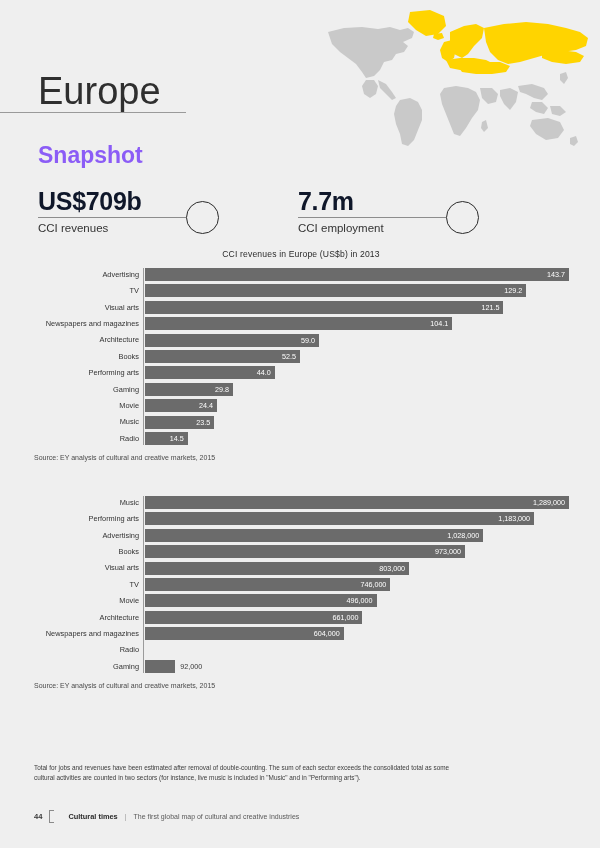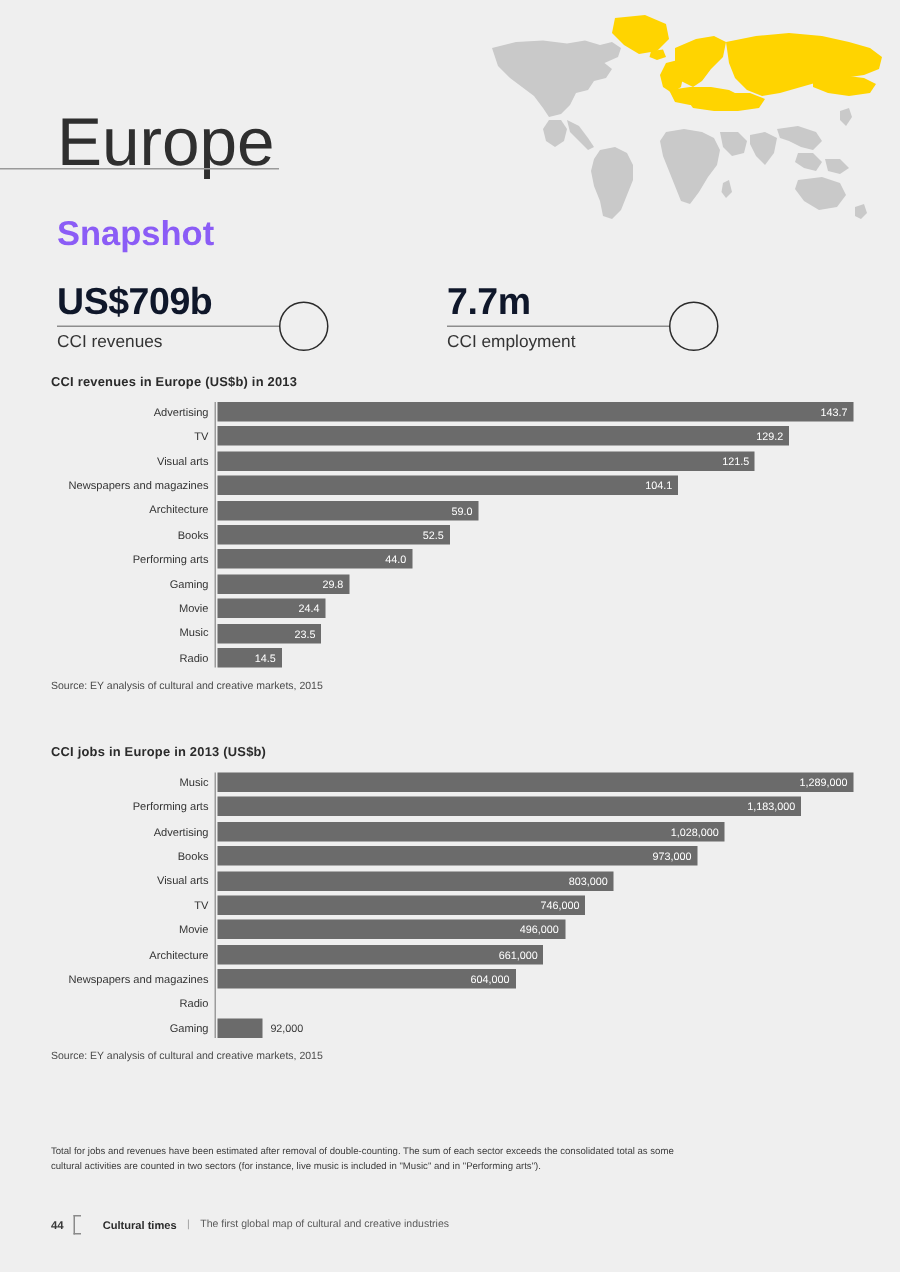--- a/index.html
+++ b/index.html
@@ -16,21 +16,21 @@
   .map-wrap{
     position:absolute; top:2px; right:6px;
     width:290px; height:150px;
     pointer-events:none;
   }
   .map-wrap svg{width:100%;height:100%;display:block;}
 
   
   .region-title{
     position:absolute; left:38px; top:72px;
-    font-size:45px; font-weight:400; color:#2f2f2f;
+    font-size:38px; font-weight:400; color:#2f2f2f;
     letter-spacing:0px; line-height:1;
   }
   .region-rule{
     position:absolute; left:0; top:112px; width:186px; height:1px;
     background:#9a9a9a;
   }
 
   .snapshot-title{
     position:absolute; left:38px; top:144px;
     font-size:23px; font-weight:700; color:#8b5cf6; line-height:1;
@@ -53,22 +53,22 @@
     width:31px;height:31px;border-radius:50%;
     border:1.6px solid #2b2b2b; background:transparent;
   }
   .kpi-label{
     font-size:11.5px; color:#333; margin-top:4px; line-height:1.2;
   }
 
   
   .chart-block{position:absolute; left:34px; width:534px;}
   .chart-title{
-    font-size:8.6px; font-weight:700; color:#2b2b2b;
-    letter-spacing:.15px; margin:0 0 9px 0;
+    font-size:8.6px; font-weight:400; color:#2b2b2b;
+    letter-spacing:.15px; margin:0 0 9px 0;text-align:center;
   }
   .rows{position:relative;}
   .axis{
     position:absolute; left:109px; top:0; bottom:0; width:1px;
     background:#9b9b9b;
   }
   .row{
     display:flex; align-items:center; height:13px; margin-bottom:3.4px;
   }
   .row-label{
@@ -263,21 +263,20 @@
         <div class="bar-area">
           <div class="bar" style="width: 42.7836px; background: rgb(107, 107, 107);"></div>
           <div class="bar-value inside" style="left: 38.7836px; transform: translateX(-100%);">14.5</div>
         </div>
       </div>
     </div>
   <div class="source">Source: EY analysis of cultural and creative markets, 2015</div>
 </div>
 
 <div class="chart-block" style="top:496px;">
-  <div class="chart-title">CCI jobs in Europe in 2013 (US$b)</div>
   <div class="rows">
     <div class="axis"></div>
   <div class="row">
         <div class="row-label">Music</div>
         <div class="bar-area">
           <div class="bar" style="width: 424px; background: rgb(107, 107, 107);"></div>
           <div class="bar-value inside" style="left: 420px; transform: translateX(-100%);">1,289,000</div>
         </div>
       </div>
       <div class="row">

